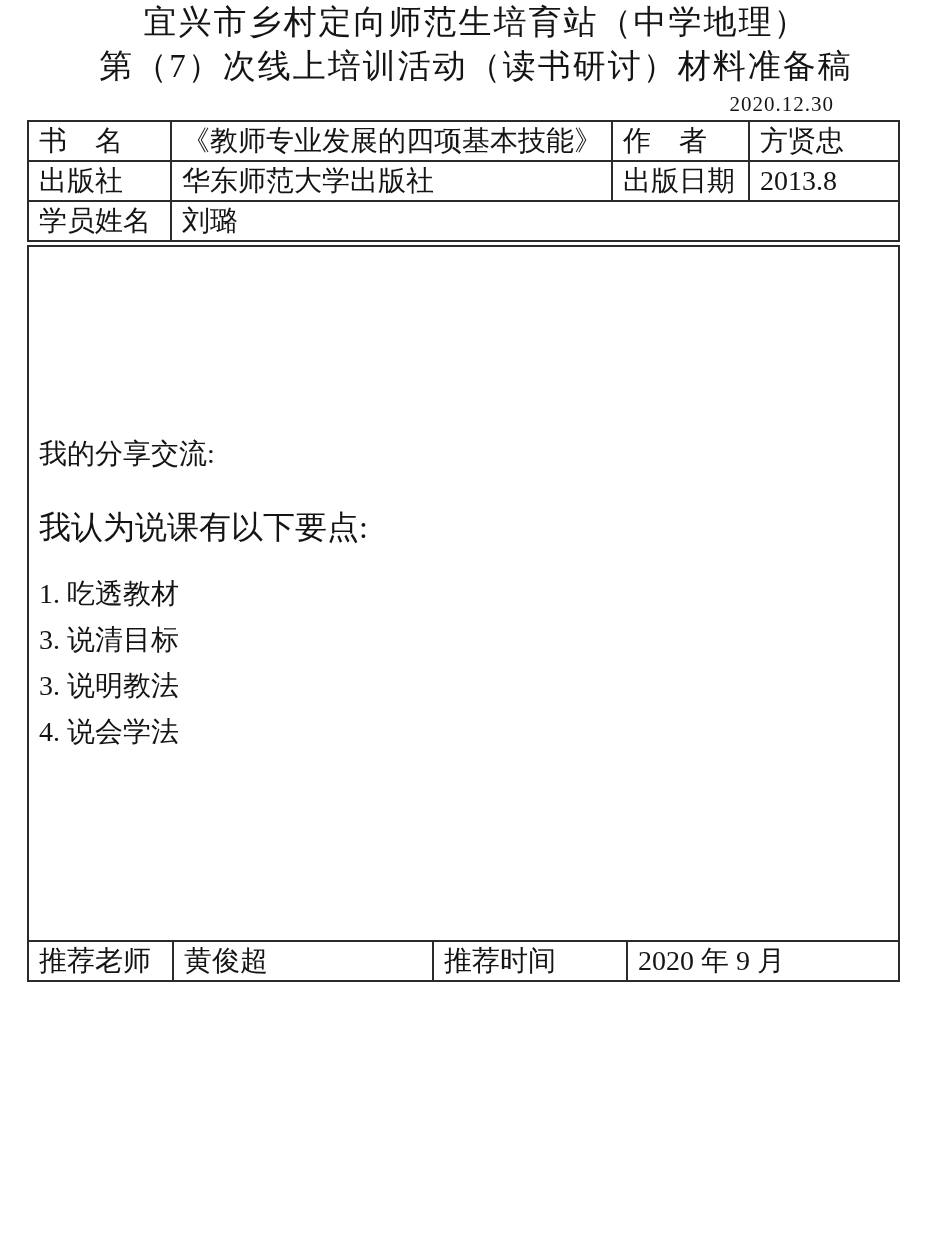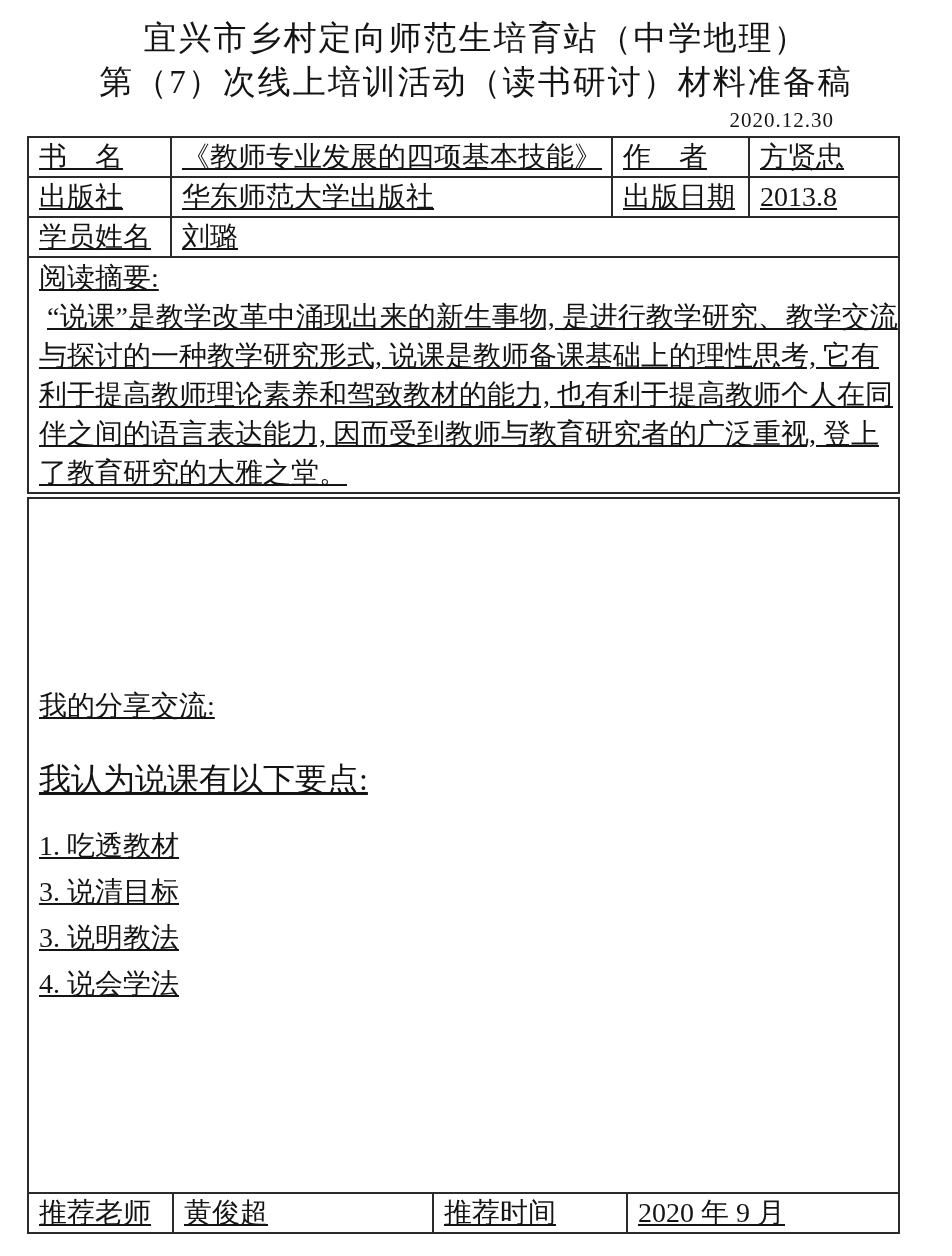--- a/index.html
+++ b/index.html
@@ -17,42 +17,41 @@
     overflow: hidden;
     box-sizing: border-box;
   }
   .doc-title {
     text-align: center;
     font-size: 33px;
     line-height: 44px;
     letter-spacing: 2px;
     white-space: nowrap;
   }
-  .doc-title.first { margin-top: 16px; }
+  .doc-title.first { }
   .doc-date {
     text-align: right;
     font-size: 21px;
     line-height: 32px;
     padding-right: 118px;
     letter-spacing: 1px;
   }
   table.doc-table {
     border-collapse: collapse;
     table-layout: fixed;
     margin-left: 27px;
     width: 871px;
   }
   table.doc-table td {
     border: 2px solid #2b2b2b;
     font-size: 28px;
     padding: 0 0 0 10px;
     vertical-align: middle;
     overflow: hidden;
     box-sizing: border-box;
-    text-decoration: underline;
   }
   .share-table { margin-top: 3px; }
   td.label-cell { white-space: nowrap; }
   td.tall-cell {
     vertical-align: top;
     padding-top: 4px;
     padding-right: 8px;
   }
   .summary-label {
     font-size: 28px;
@@ -105,26 +104,20 @@
     <tr style="height:37px">
       <td class="label-cell">出版社</td>
       <td>华东师范大学出版社</td>
       <td class="label-cell">出版日期</td>
       <td>2013.8</td>
     </tr>
     <tr style="height:38px">
       <td class="label-cell">学员姓名</td>
       <td colspan="3">刘璐</td>
     </tr>
-    <tr style="height:208px">
-      <td colspan="4" class="tall-cell">
-        <div class="summary-label">阅读摘要:</div>
-        <div class="summary-text">“说课”是教学改革中涌现出来的新生事物, 是进行教学研究、教学交流与探讨的一种教学研究形式, 说课是教师备课基础上的理性思考, 它有利于提高教师理论素养和驾致教材的能力, 也有利于提高教师个人在同伴之间的语言表达能力, 因而受到教师与教育研究者的广泛重视, 登上了教育研究的大雅之堂。</div>
-      </td>
-    </tr>
   </tbody>
     </table>
 
   <table class="doc-table share-table">
     <colgroup>
       <col style="width:145px">
         <col style="width:260px">
         <col style="width:194px">
         <col style="width:272px">
     </colgroup>

